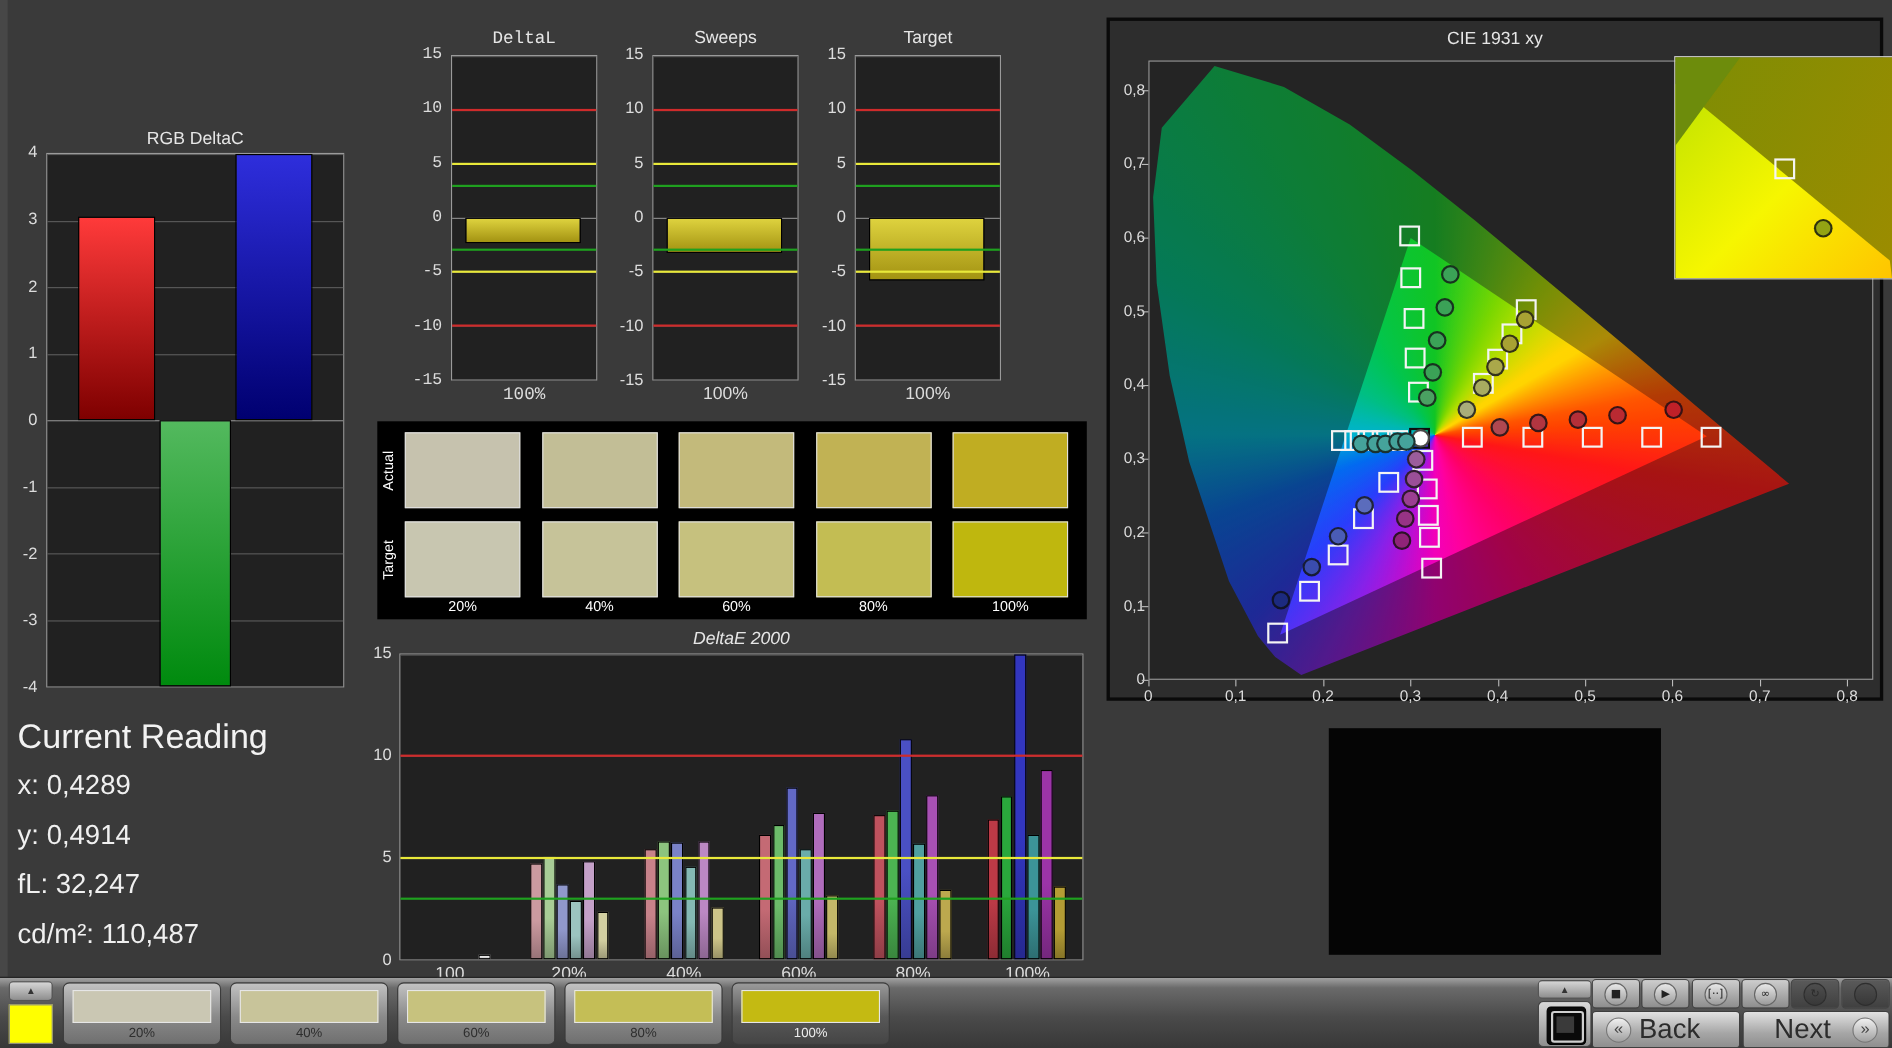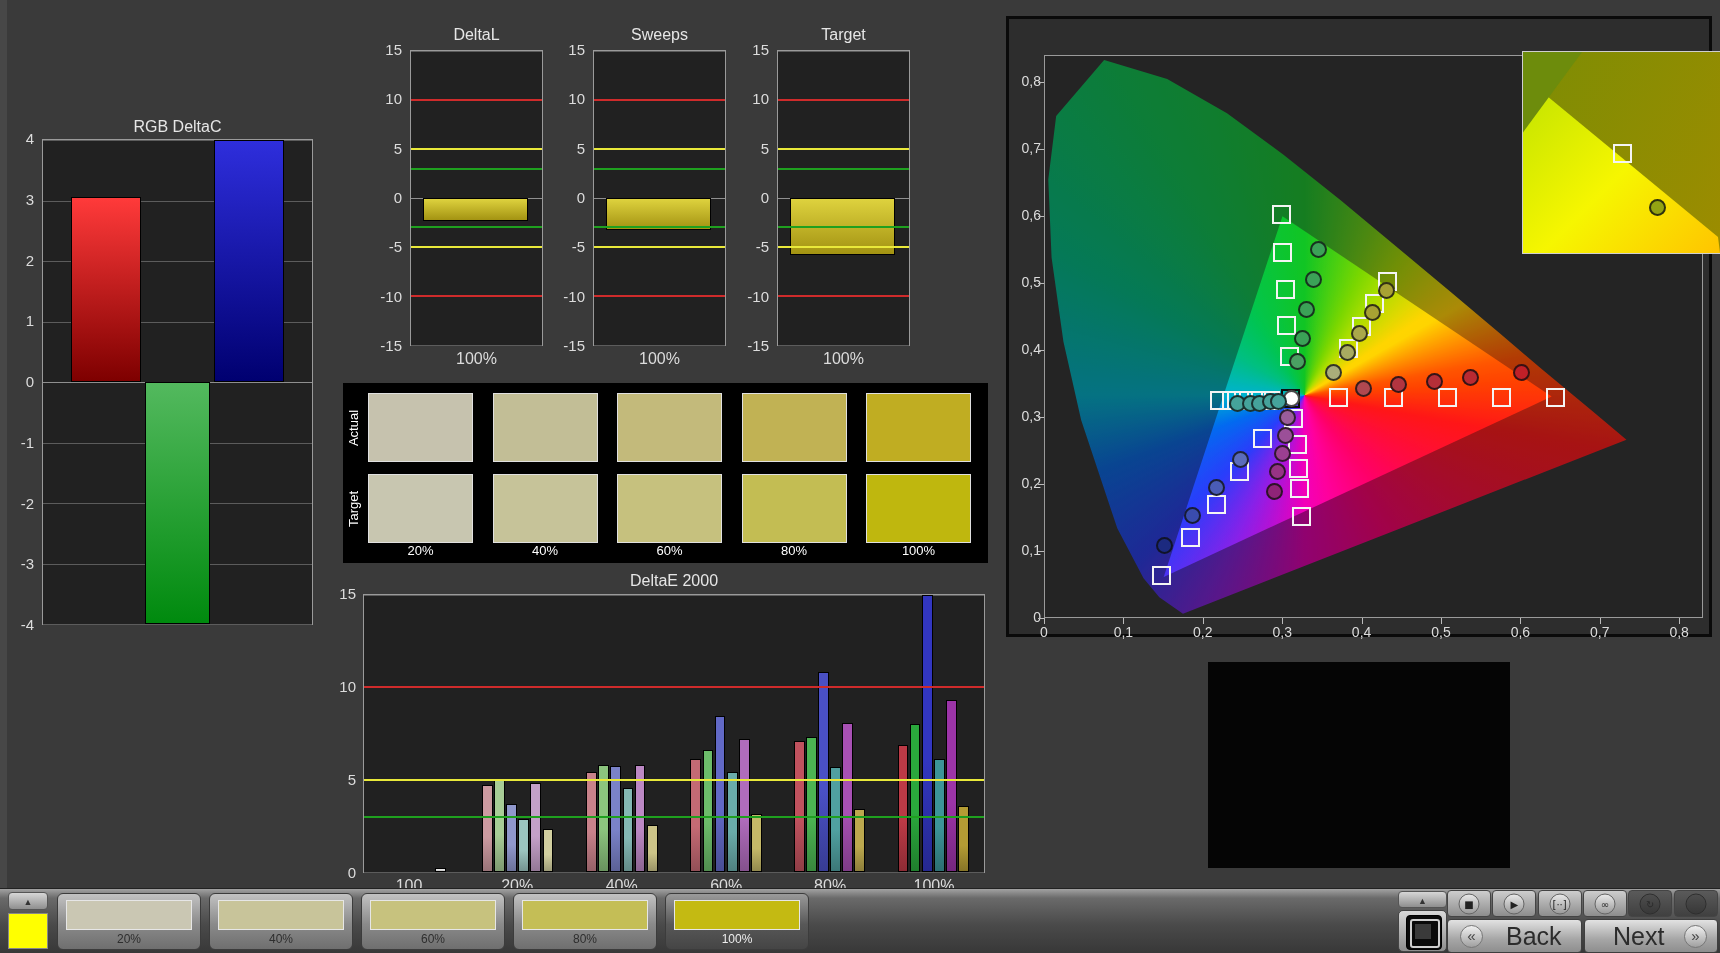--- a/index.html
+++ b/index.html
@@ -112,21 +112,21 @@
         <div class="ylab" style="top: calc(37.5% - 9px);">1</div>
         <div class="ylab" style="top: calc(50% - 9px);">0</div>
         <div class="ylab" style="top: calc(62.5% - 9px);">-1</div>
         <div class="ylab" style="top: calc(75% - 9px);">-2</div>
         <div class="ylab" style="top: calc(87.5% - 9px);">-3</div>
         <div class="ylab" style="top: calc(100% - 9px);">-4</div>
       </div>
     <div class="xlab" style="left:32px;width:271px;top:491px;">100%</div>
   </div>
 
-  <div class="section delta" style="left:375px;top:26px;width:170px;height:350px;">
+  <div class="section delta" style="left:375px;top:26px;width:170px;height:350px;font-family:Liberation Mono, monospace;">
     <div class="chart-title" style="left:35px;width:133px;top:0;">DeltaL</div>
     <div class="plot" id="delta-plot-0" style="left:35px;top:24px;width:133px;height:296px;">
         <div class="gridline" style="top: 0%;"></div>
         <div class="gridline" style="top: 16.6667%;"></div>
         <div class="gridline" style="top: 33.3333%;"></div>
         <div class="gridline zero" style="top: 50%;"></div>
         <div class="gridline" style="top: 66.6667%;"></div>
         <div class="gridline" style="top: 83.3333%;"></div>
         <div class="gridline" style="top: 100%;"></div>
         <div class="vbar" style="left: 9%; width: 80%; top: 50%; height: 7.83333%; background: linear-gradient(rgb(222, 210, 62), rgb(163, 147, 18));"></div>
@@ -223,21 +223,21 @@
         <div class="swatch" style="left: 398.5px; top: 10px; background: rgb(193, 178, 84);"></div>
         <div class="swatch" style="left: 398.5px; top: 91px; background: rgb(195, 189, 83);"></div>
         <div class="swcol-lab" style="left: 398.5px;">80%</div>
         <div class="swatch" style="left: 523px; top: 10px; background: rgb(192, 173, 34);"></div>
         <div class="swatch" style="left: 523px; top: 91px; background: rgb(191, 183, 14);"></div>
         <div class="swcol-lab" style="left: 523px;">100%</div>
       </div>
   </div>
 
   <div class="section" id="deltae-chart" style="left:345px;top:572px;width:656px;height:316px;">
-    <div class="chart-title" style="left:18px;width:622px;top:0;">DeltaE 2000</div>
+    <div class="chart-title" style="left:18px;width:622px;top:0;font-style:italic;">DeltaE 2000</div>
     <div class="plot" id="de-plot" style="left:18px;top:22px;width:622px;height:279px;">
         <div class="gridline" style="top: 0%;"></div>
         <div class="gridline" style="top: 33.3333%;"></div>
         <div class="gridline" style="top: 66.6667%;"></div>
         <div class="gridline" style="top: 100%;"></div>
         <div class="vbar" style="left: 11.4%; width: 1.75%; top: 98.6667%; height: 1.33333%; background: linear-gradient(rgb(230, 230, 230) 0%, rgb(230, 230, 230) 60%, rgba(0, 0, 0, 0.25)) rgb(230, 230, 230);"></div>
         <div class="vbar" style="left: 19.05%; width: 1.75%; top: 68.6667%; height: 31.3333%; background: linear-gradient(rgb(204, 154, 160) 0%, rgb(204, 154, 160) 60%, rgba(0, 0, 0, 0.25)) rgb(204, 154, 160);"></div>
         <div class="vbar" style="left: 21%; width: 1.75%; top: 66.3333%; height: 33.6667%; background: linear-gradient(rgb(168, 204, 150) 0%, rgb(168, 204, 150) 60%, rgba(0, 0, 0, 0.25)) rgb(168, 204, 150);"></div>
         <div class="vbar" style="left: 22.95%; width: 1.75%; top: 75.3333%; height: 24.6667%; background: linear-gradient(rgb(144, 152, 204) 0%, rgb(144, 152, 204) 60%, rgba(0, 0, 0, 0.25)) rgb(144, 152, 204);"></div>
         <div class="vbar" style="left: 24.9%; width: 1.75%; top: 81%; height: 19%; background: linear-gradient(rgb(156, 196, 192) 0%, rgb(156, 196, 192) 60%, rgba(0, 0, 0, 0.25)) rgb(156, 196, 192);"></div>
@@ -281,20 +281,21 @@
         <div class="xlab" style="left: -0.6%; width: 16%; top: 0px;">100</div>
         <div class="xlab" style="left: 16.8%; width: 16%; top: 0px;">20%</div>
         <div class="xlab" style="left: 33.6%; width: 16%; top: 0px;">40%</div>
         <div class="xlab" style="left: 50.4%; width: 16%; top: 0px;">60%</div>
         <div class="xlab" style="left: 67.1%; width: 16%; top: 0px;">80%</div>
         <div class="xlab" style="left: 83.8%; width: 16%; top: 0px;">100%</div>
       </div>
   </div>
 
   <div class="section" id="cie-panel">
+    <div class="chart-title" style="left:0;right:0;top:8px;">CIE 1931 xy</div>
     <div class="plot" id="cie-plot">
       <div class="cie-layer" id="cie-locus"></div>
       <div class="cie-layer" id="cie-tri" style="clip-path: polygon(77.11% 60.71%, 36.14% 28.57%, 18.07% 92.86%);"></div>
     <div class="cie-sq" style="left: 283.977px; top: 332.151px;"></div>
         <div class="cie-sq" style="left: 338.761px; top: 332.151px;"></div>
         <div class="cie-sq" style="left: 392.752px; top: 332.151px;"></div>
         <div class="cie-sq" style="left: 446.742px; top: 332.151px;"></div>
         <div class="cie-sq" style="left: 500.733px; top: 332.151px;"></div>
         <div class="cie-sq" style="left: 164.881px; top: 334.832px;"></div>
         <div class="cie-sq" style="left: 176.79px; top: 334.832px;"></div>
@@ -393,20 +394,27 @@
     <div id="cie-inset">
       <div class="bright"></div>
       <div class="corner"></div>
       <div class="cie-sq" id="inset-square" style="left: calc(50% - 9px); top: calc(50% - 9px);"></div>
       <div class="cie-dot" id="inset-dot" style="left: calc(68% - 8px); top: calc(77% - 8px); background: rgb(147, 163, 19);"></div>
     </div>
   </div>
 
   <div id="display-window"></div>
 
+  <div class="section" id="current-reading" style="left:0;top:652px;width:330px;height:230px;">
+    <div class="heading">Current Reading</div>
+    <div class="cr-item" style="top:48px;">x: 0,4289</div>
+    <div class="cr-item" style="top:93px;">y: 0,4914</div>
+    <div class="cr-item" style="top:138px;">fL: 32,247</div>
+    <div class="cr-item" style="top:183px;">cd/m²: 110,487</div>
+  </div>
 
   <div id="toolbar">
     <div class="mini-btn up-icon" style="left:8px;top:3px;width:40px;height:18px;"><span></span></div>
     <div id="gen-swatch" style="background: rgb(255, 255, 0);"></div>
     <div id="pattern-buttons">
         <div class="pat-btn" style="left: 57px;">
           <div class="col" style="background: rgb(202, 199, 179);"></div>
           <div class="lab">20%</div>
         </div>
         <div class="pat-btn" style="left: 209px;">
@@ -450,20 +458,20 @@
         <div class="tbtn disabled" style="left: 1628.2px;">
           <div class="knob">↻</div>
         </div>
         <div class="tbtn disabled" style="left: 1673.5px;">
           <div class="knob"></div>
         </div>
       </div>
 
     <div class="navbtn" id="back-btn" style="left:1447px;width:135px;">
       <span class="chev chev-left" style="left:12px;"></span>
-      <span class="txt" style="left:58px;">Back</span>
+      <span class="txt" style="left:42px;">Back</span>
     </div>
     <div class="navbtn" id="next-btn" style="left:1584px;width:134px;">
       <span class="txt" style="left:28px;">Next</span>
       <span class="chev chev-right" style="right:10px;"></span>
     </div>
   </div>
 </div>
 
 </body></html>

